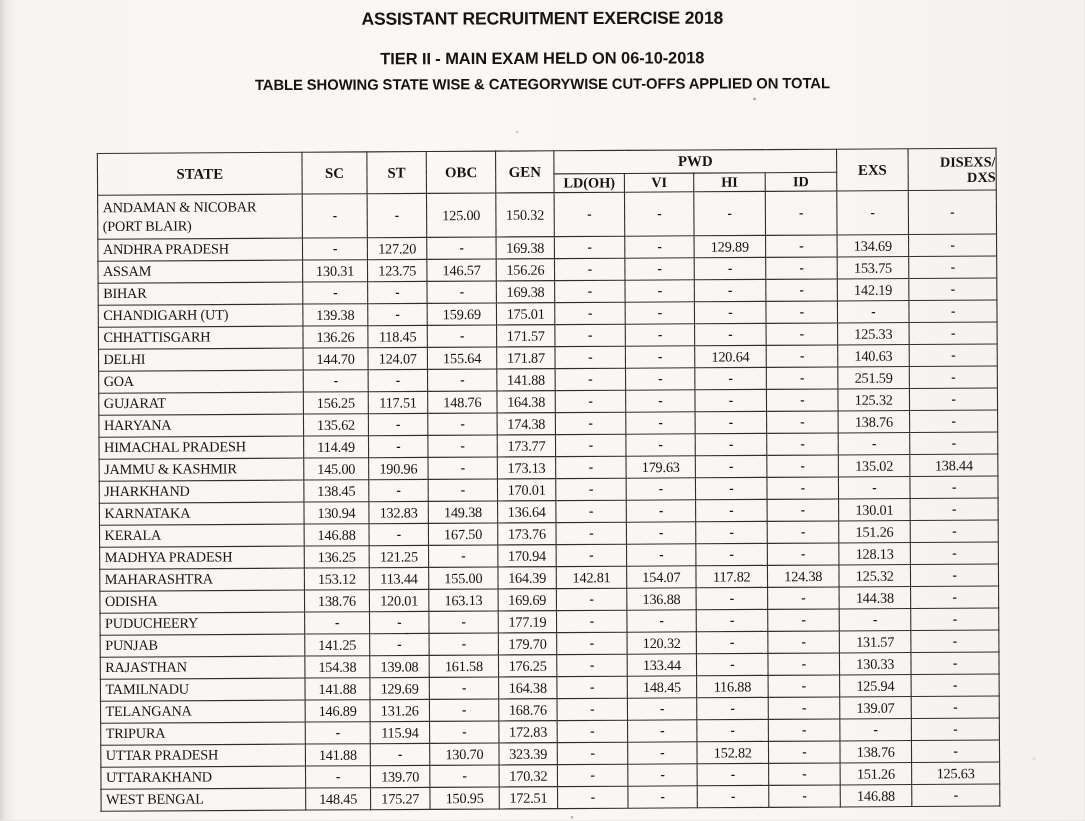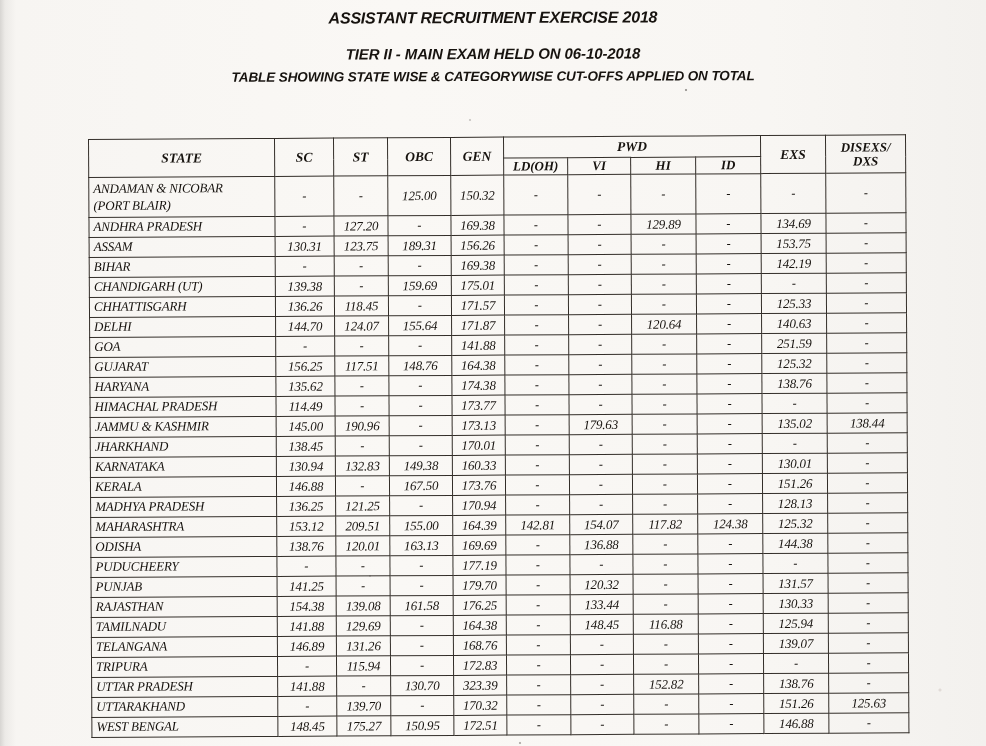--- a/index.html
+++ b/index.html
@@ -12,21 +12,20 @@
     position:relative;
     width:986px;height:746px;
     overflow:hidden;
     background:
       radial-gradient(circle at 686px 90px, rgba(60,55,50,.45) 0.8px, transparent 1.6px),
       radial-gradient(circle at 470px 120px, rgba(60,55,50,.22) 0.8px, transparent 1.6px),
       radial-gradient(circle at 520px 743px, rgba(60,55,50,.35) 0.8px, transparent 1.6px),
       radial-gradient(circle at 370px 576px, rgba(60,55,50,.20) 0.8px, transparent 1.5px),
       radial-gradient(circle at 940px 690px, rgba(120,90,80,.15) 1px, transparent 2px),
       linear-gradient(90deg,#d7d5d2 0px,#eceae7 5px,#f7f5f2 16px,#faf8f5 40%, #f8f6f3 78%, #f3f1ee 100%);
-    font-style: italic;
   }
   .titles{
     position:absolute;left:0;top:0;width:100%;
     text-align:center;
     transform:rotate(-0.18deg);
     color:#17130f;
     font-family:"Liberation Sans", sans-serif;
   }
   .title-main{
     margin-top:9px;
@@ -60,21 +59,21 @@
   table{border:2px solid #2c2archive723;}
   thead th{
     font-family:"Liberation Serif", serif;
     font-weight:bold;
     font-size:13.5px;
     text-align:center;
     vertical-align:middle;
   }
   tr.hrow1{height:21px;}
   tr.hrow2{height:15px;}
-  thead th.h-disexs{line-height:1.05;font-size:13px;}
+  thead th.h-disexs{line-height:1.05;font-size:13px;text-align:right;}
   thead th.h-sub{font-size:13px;}
   tbody tr{height:20px;}
   tbody tr:first-child{height:40px;}
   td.state-cell{
     font-size:13px;
     font-weight:normal;
     text-align:left;
     padding:0 3px 0 4px;
     white-space:pre-line;
     line-height:1.25;
@@ -159,21 +158,21 @@
             <td class="num-cell empty">-</td>
             <td class="num-cell">129.89</td>
             <td class="num-cell empty">-</td>
             <td class="num-cell">134.69</td>
             <td class="num-cell empty">-</td>
           </tr>
           <tr>
             <td class="state-cell">ASSAM</td>
             <td class="num-cell">130.31</td>
             <td class="num-cell">123.75</td>
-            <td class="num-cell">189.31</td>
+            <td class="num-cell">146.57</td>
             <td class="num-cell">156.26</td>
             <td class="num-cell empty">-</td>
             <td class="num-cell empty">-</td>
             <td class="num-cell empty">-</td>
             <td class="num-cell empty">-</td>
             <td class="num-cell">153.75</td>
             <td class="num-cell empty">-</td>
           </tr>
           <tr>
             <td class="state-cell">BIHAR</td>
@@ -303,21 +302,21 @@
             <td class="num-cell empty">-</td>
             <td class="num-cell empty">-</td>
             <td class="num-cell empty">-</td>
             <td class="num-cell empty">-</td>
           </tr>
           <tr>
             <td class="state-cell">KARNATAKA</td>
             <td class="num-cell">130.94</td>
             <td class="num-cell">132.83</td>
             <td class="num-cell">149.38</td>
-            <td class="num-cell">160.33</td>
+            <td class="num-cell">136.64</td>
             <td class="num-cell empty">-</td>
             <td class="num-cell empty">-</td>
             <td class="num-cell empty">-</td>
             <td class="num-cell empty">-</td>
             <td class="num-cell">130.01</td>
             <td class="num-cell empty">-</td>
           </tr>
           <tr>
             <td class="state-cell">KERALA</td>
             <td class="num-cell">146.88</td>
@@ -340,21 +339,21 @@
             <td class="num-cell empty">-</td>
             <td class="num-cell empty">-</td>
             <td class="num-cell empty">-</td>
             <td class="num-cell empty">-</td>
             <td class="num-cell">128.13</td>
             <td class="num-cell empty">-</td>
           </tr>
           <tr>
             <td class="state-cell">MAHARASHTRA</td>
             <td class="num-cell">153.12</td>
-            <td class="num-cell">209.51</td>
+            <td class="num-cell">113.44</td>
             <td class="num-cell">155.00</td>
             <td class="num-cell">164.39</td>
             <td class="num-cell">142.81</td>
             <td class="num-cell">154.07</td>
             <td class="num-cell">117.82</td>
             <td class="num-cell">124.38</td>
             <td class="num-cell">125.32</td>
             <td class="num-cell empty">-</td>
           </tr>
           <tr>

